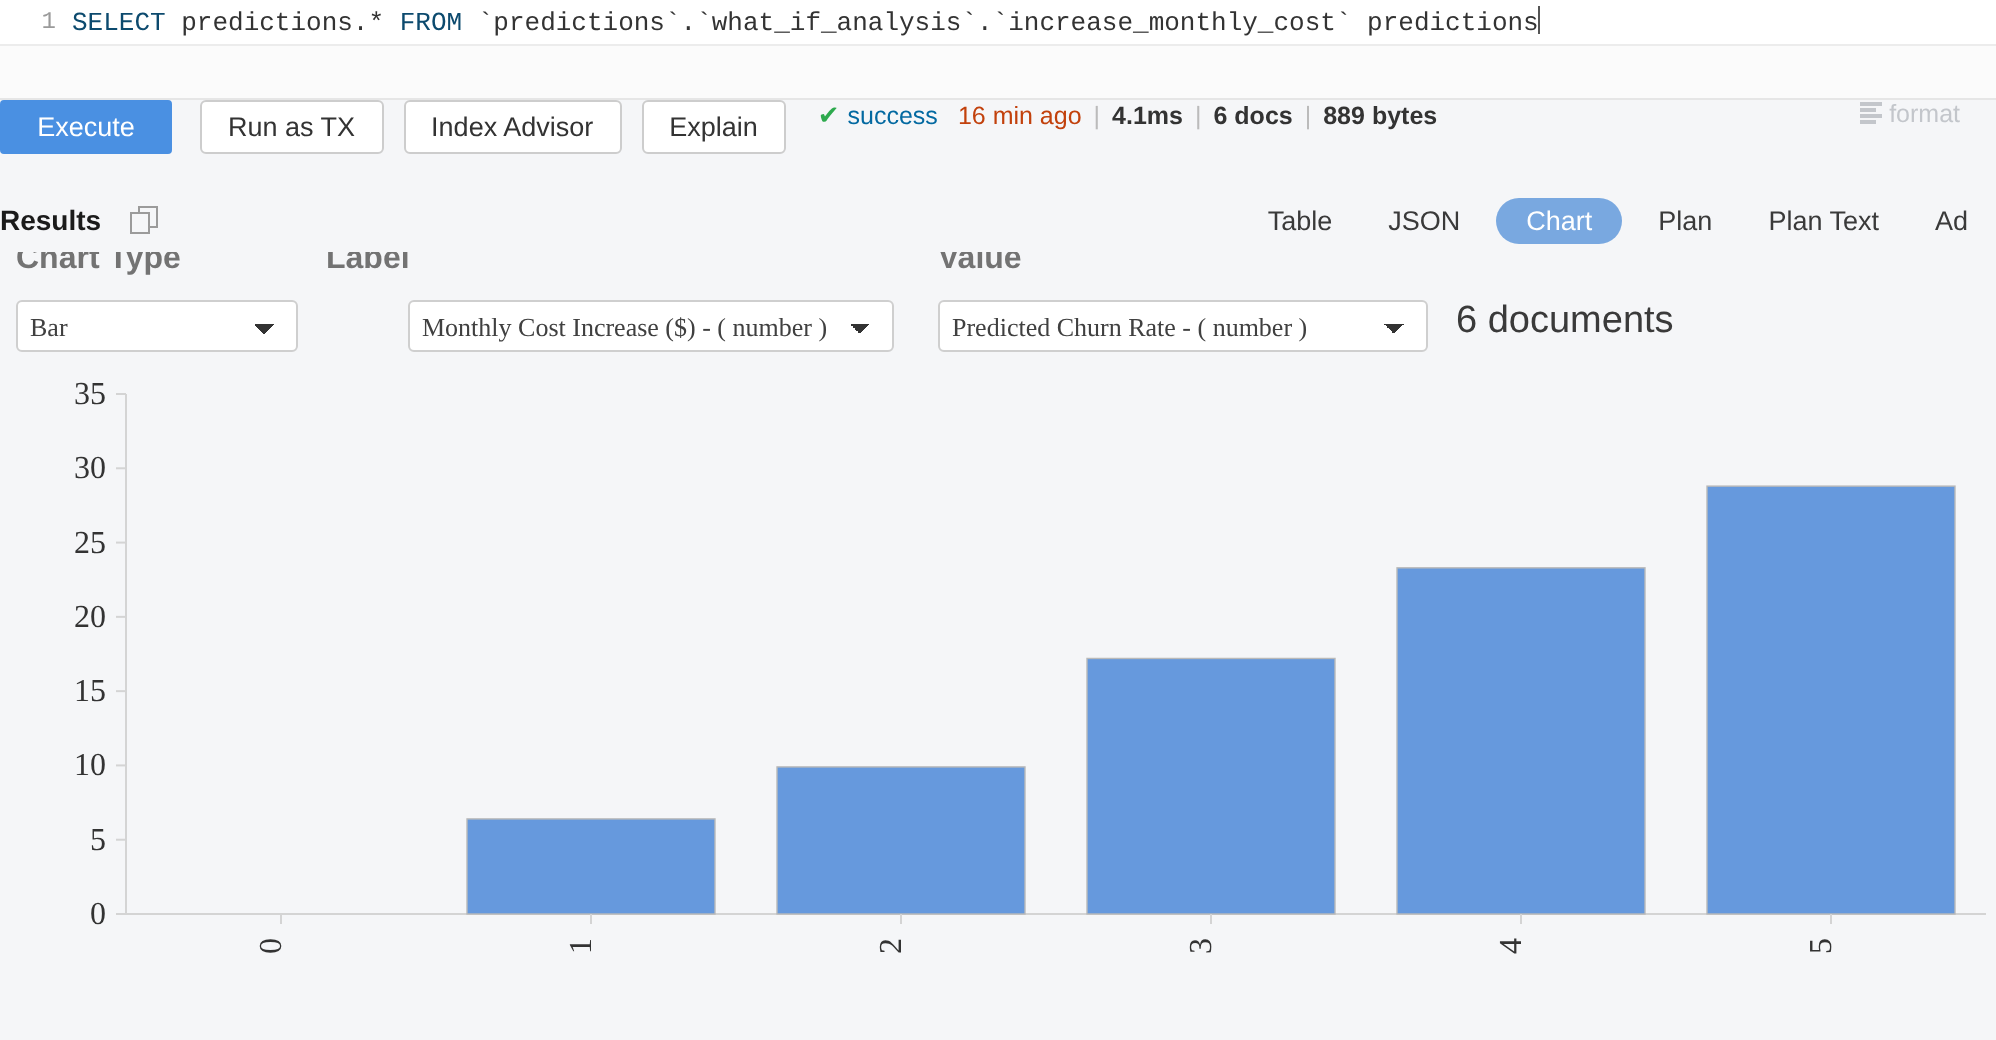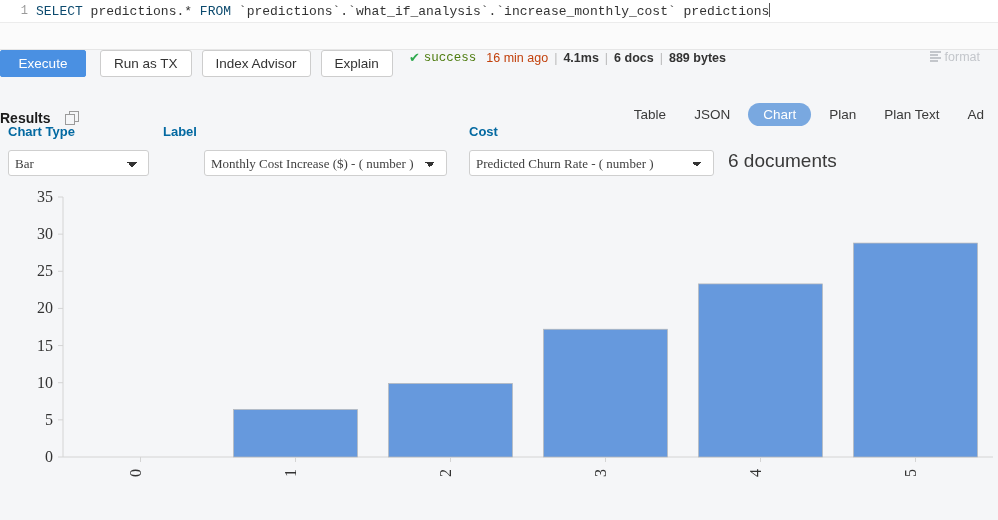--- a/index.html
+++ b/index.html
@@ -94,21 +94,21 @@
     font-size: 12.5px;
     color: #555;
     margin-left: 6px;
     white-space: nowrap;
   }
   .check {
     color: #2eaa4e;
     font-size: 13px;
     margin-right: 4px;
   }
-  .ok { color: #4d7c0f; margin-right: 10px; font-family: Liberation Mono, monospace; }
+  .ok { color: #0369a1; margin-right: 10px; }
   .dim { color: #c2410c; }
   .sep { color: #bbb; margin: 0 6px; }
   .bold { font-weight: bold; color: #333; }
   .format-btn {
     position: absolute;
     right: 18px;
     display: flex;
     align-items: center;
     color: #c3c6cb;
     font-size: 12.5px;
@@ -125,21 +125,21 @@
     background: #c3c6cb;
     margin-bottom: 1.5px;
   }
   .format-icon i:nth-child(2) { width: 8px; }
   .format-icon i:nth-child(4) { width: 8px; }
 
   
   .results-bar {
     height: 32px;
     display: flex;
-    align-items: flex-end;
+    align-items: center;
     padding-left: 0;
     position: relative;
     background: #f5f6f8;
   }
   .results-label {
     font-weight: bold;
     font-size: 14px;
     color: #1b1b1b;
   }
   .copy-icon {
@@ -181,23 +181,23 @@
   
   .controls {
     display: flex;
     align-items: flex-end;
     padding: 6px 0 0 8px;
     height: 50px;
     box-sizing: border-box;
   }
   .field { display: flex; flex-direction: column; }
   .field-label {
-    font-size: 13px;
+    font-size: 16px;
     font-weight: bold;
-    color: #0369a1;
+    color: #737373;
     margin-bottom: 11px;
   }
   select {
     font-family: Liberation Serif, serif;
     font-size: 13px;
     color: #404040;
     height: 26px;
     border: 1px solid #cfcfcf;
     border-radius: 3px;
     background: #ffffff;
@@ -298,21 +298,21 @@
   </div>
 
   <div class="field f-label">
     <span class="field-label">Label</span>
     <select id="sel-label">
       <option>Monthly Cost Increase ($) - ( number )</option>
     </select>
   </div>
 
   <div class="field">
-    <span class="field-label">Cost</span>
+    <span class="field-label">Value</span>
     <select id="sel-value">
       <option>Predicted Churn Rate - ( number )</option>
     </select>
   </div>
 
   <span class="doc-count">6 documents</span>
 </div>
 
 <div class="chart-wrap">
   <svg class="chart-svg" id="bar-chart" width="998" height="300">

